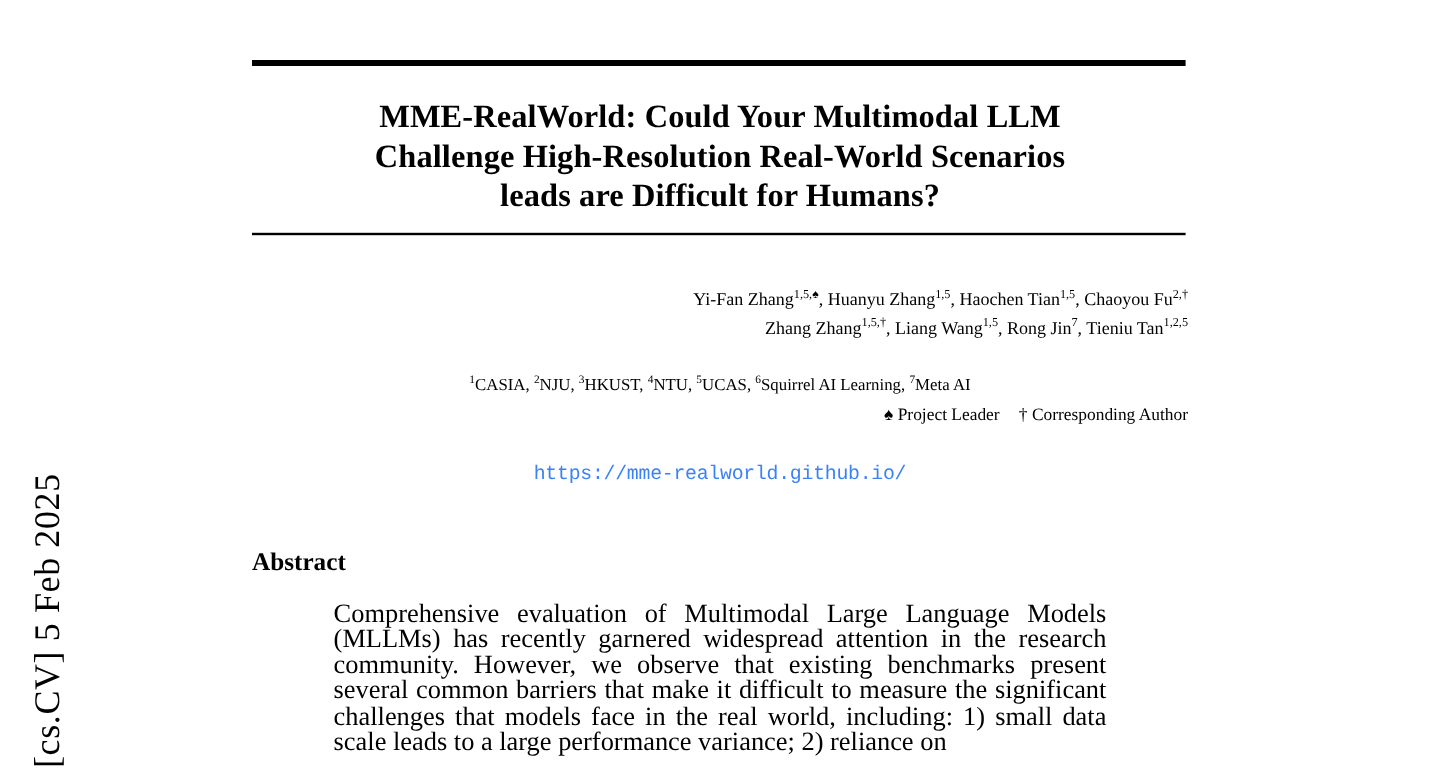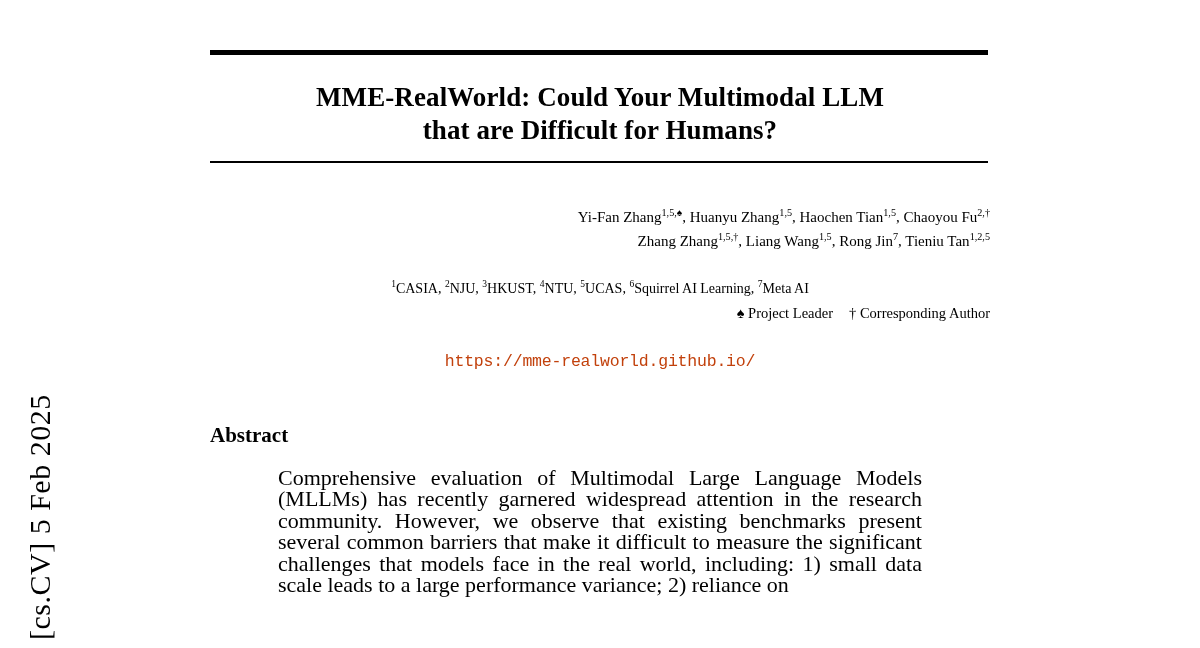--- a/index.html
+++ b/index.html
@@ -135,37 +135,38 @@
 <div class="arxiv-stamp">
   <span>[cs.CV]  5 Feb 2025</span>
 </div>
 
 <div class="page">
 
   <div class="rule-top"></div>
 
   <h1 class="title">
     <span class="line">MME-RealWorld: Could Your Multimodal LLM</span>
-    <span class="line">that are Difficult for Humans?</span>
+    <span class="line">Challenge High-Resolution Real-World Scenarios</span>
+    <span class="line">leads are Difficult for Humans?</span>
   </h1>
 
   <div class="rule-bottom"></div>
 
   <div class="authors">
     <span class="line">Yi-Fan Zhang<sup>1,5,♠</sup>, Huanyu Zhang<sup>1,5</sup>, Haochen Tian<sup>1,5</sup>, Chaoyou Fu<sup>2,†</sup></span>
     <span class="line">Zhang Zhang<sup>1,5,†</sup>, Liang Wang<sup>1,5</sup>, Rong Jin<sup>7</sup>, Tieniu Tan<sup>1,2,5</sup></span>
   </div>
 
   <div class="affil"><sup>1</sup>CASIA, <sup>2</sup>NJU, <sup>3</sup>HKUST, <sup>4</sup>NTU, <sup>5</sup>UCAS, <sup>6</sup>Squirrel AI Learning, <sup>7</sup>Meta AI</div>
 
   <div class="notes">
     <span>♠ Project Leader</span><span class="sep"></span><span>† Corresponding Author</span>
   </div>
 
-  <a class="project-url" href="#" style="color: #c2410c;">https://mme-realworld.github.io/</a>
+  <a class="project-url" href="#" style="color: #3b82f6;">https://mme-realworld.github.io/</a>
 
   <div class="abstract-head">Abstract</div>
 
   <div class="abstract-body">
     <p>Comprehensive evaluation of Multimodal Large Language Models (MLLMs) has recently garnered widespread attention in the research community. However, we observe that existing benchmarks present several common barriers that make it difficult to measure the significant challenges that models face in the real world, including: 1) small data scale leads to a large performance variance; 2) reliance on</p>
   </div>
 
 </div>
 
 </body></html>

